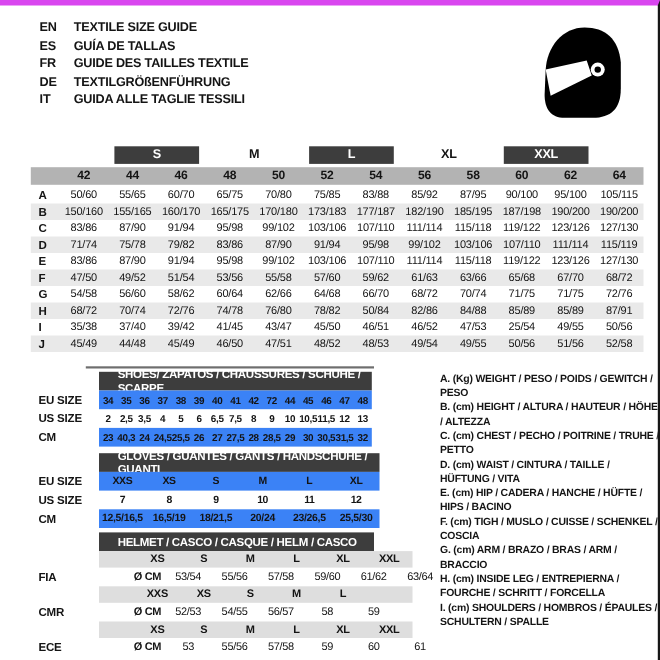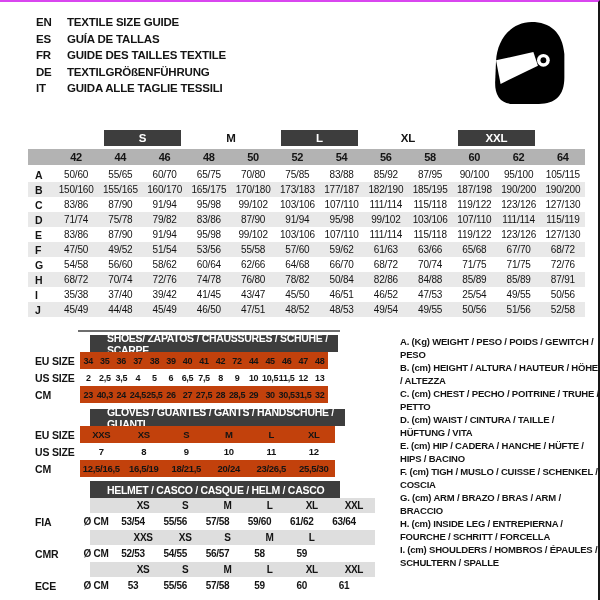--- a/index.html
+++ b/index.html
@@ -1,19 +1,19 @@
 <!DOCTYPE html>
 <html><head>
 <meta charset="utf-8">
 <style>
   html,body{margin:0;padding:0;background:#fff;}
   .page{
     position:relative;width:600px;height:600px;background:#fff;
     font-family:"Liberation Sans",sans-serif;color:#141414;
-    border-top:2px solid #d946ef;border-right:2px solid #161616;
+    border-top:5px solid #d946ef;border-right:2px solid #161616;
     box-sizing:border-box;overflow:hidden;
   }
   
   .langs{position:absolute;top:12px;left:36px;}
   .lang-row{display:flex;font-size:11.5px;font-weight:bold;line-height:16.5px;letter-spacing:-0.2px;}
   .lang-code{width:31px;}
   .helmet-icon{position:absolute;top:14px;left:486px;width:82px;height:94px;}
   
   .main-table{position:absolute;top:127px;left:28px;width:557px;letter-spacing:-0.2px;}
   .mt-letter-row{display:grid;grid-template-columns:26px 1fr repeat(5,2fr) 1fr;height:18px;margin-bottom:2px;}
@@ -25,36 +25,36 @@
     text-align:center;font-size:10px;}
   .mt-row.stripe{background:#e9e9e9;}
   .mt-label{font-weight:bold;text-align:left;padding-left:7px;font-size:10.5px;}
   
   .divider{position:absolute;top:328px;left:78px;width:262px;height:2px;background:#6e6e6e;}
   
   .block{position:absolute;left:35px;letter-spacing:-0.3px;}
   .block-title{background:#3d3d3d;color:#fff;font-weight:bold;font-size:10.5px;height:17px;
     display:flex;align-items:center;padding-left:17px;margin-left:55px;box-sizing:border-box;}
   .sub-row{display:flex;height:17px;align-items:center;}
-  .sub-label{width:45px;font-weight:bold;font-size:10.5px;letter-spacing:-0.2px;}
+  .sub-label{width:55px;font-weight:bold;font-size:10.5px;letter-spacing:-0.2px;}
   .sub-band{height:100%;display:grid;align-items:center;text-align:center;font-weight:bold;font-size:9px;}
-  .sub-band.shaded{background:#c2410c;text-align:center;}
+  .sub-band.shaded{background:#3b82f6;text-align:center;}
   .shoes-block{top:333px;} .shoes-block .block-title{width:248px;}
   .shoes-block .sub-band{width:248px;grid-template-columns:repeat(15,1fr);}
   .gloves-block{top:407px;} .gloves-block .block-title{width:255px;}
   .gloves-block .sub-band{width:255px;grid-template-columns:repeat(6,1fr);font-size:9.5px;}
   .helmet-block{top:479px;} .helmet-block .block-title{width:250px;}
   .hel-band{height:100%;display:grid;width:285px;grid-template-columns:32px repeat(6,1fr);
     align-items:center;text-align:center;font-weight:bold;font-size:10px;}
   .hel-band.shaded{background:#dedede;}
   .hel-row-sizes{display:flex;height:15px;align-items:center;}
   .hel-row-sizes .spacer{width:55px;}
-  .hel-row-vals{display:flex;height:17px;align-items:center;}
+  .hel-row-vals{display:flex;height:17px;align-items:center;gap:28px;}
   .hel-unit{font-weight:bold;}
-  .hel-val{font-weight:bold;}
+  .hel-val{font-weight:normal;}
   
   .legend{position:absolute;top:334px;left:400px;width:200px;}
   .legend-item{font-size:9.5px;font-weight:bold;line-height:12.5px;margin-bottom:1px;letter-spacing:-0.2px;}
 </style>
 </head>
 <body>
 
 <div class="page">
 
   <div class="langs">

